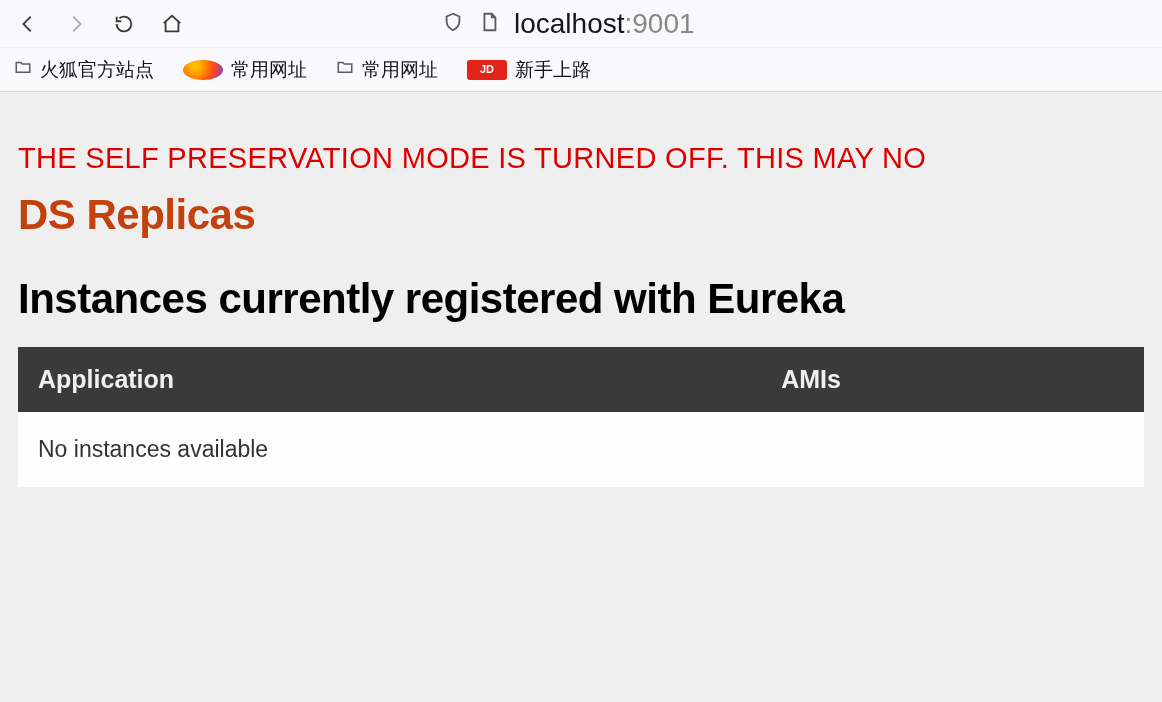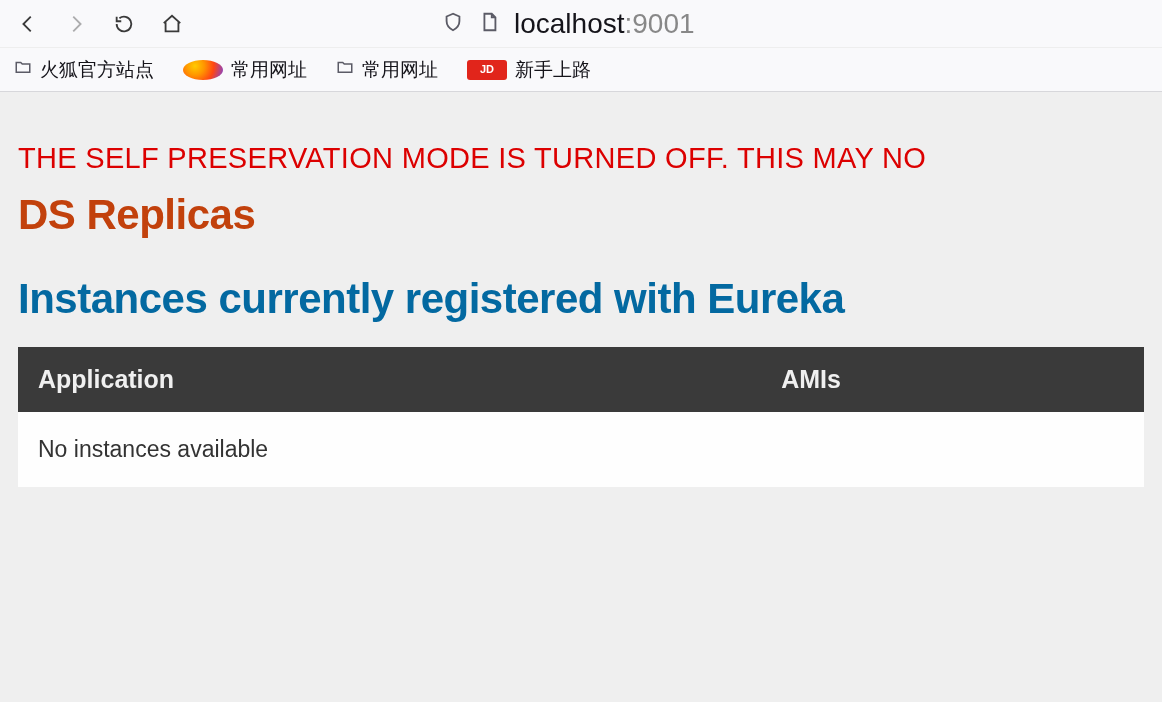--- a/index.html
+++ b/index.html
@@ -139,21 +139,21 @@
     .annotation {
       color: #e60012;
       font-weight: 700;
       font-size: 26px;
       line-height: 1.35;
       text-shadow: 1px 1px 0 #f8c8c8;
       font-family: "Microsoft YaHei", Arial, sans-serif;
     }
     .instances-heading {
       font-size: 42px;
-      color: #0369a1;
+      color: #000000;
       font-weight: 600;
       padding: 18px 18px 24px 18px;
       font-family: "Helvetica Neue", Arial, sans-serif;
       letter-spacing: -0.5px;
     }
     .instances-table {
       width: calc(100% - 36px);
       margin: 0 18px;
       border-collapse: collapse;
     }

